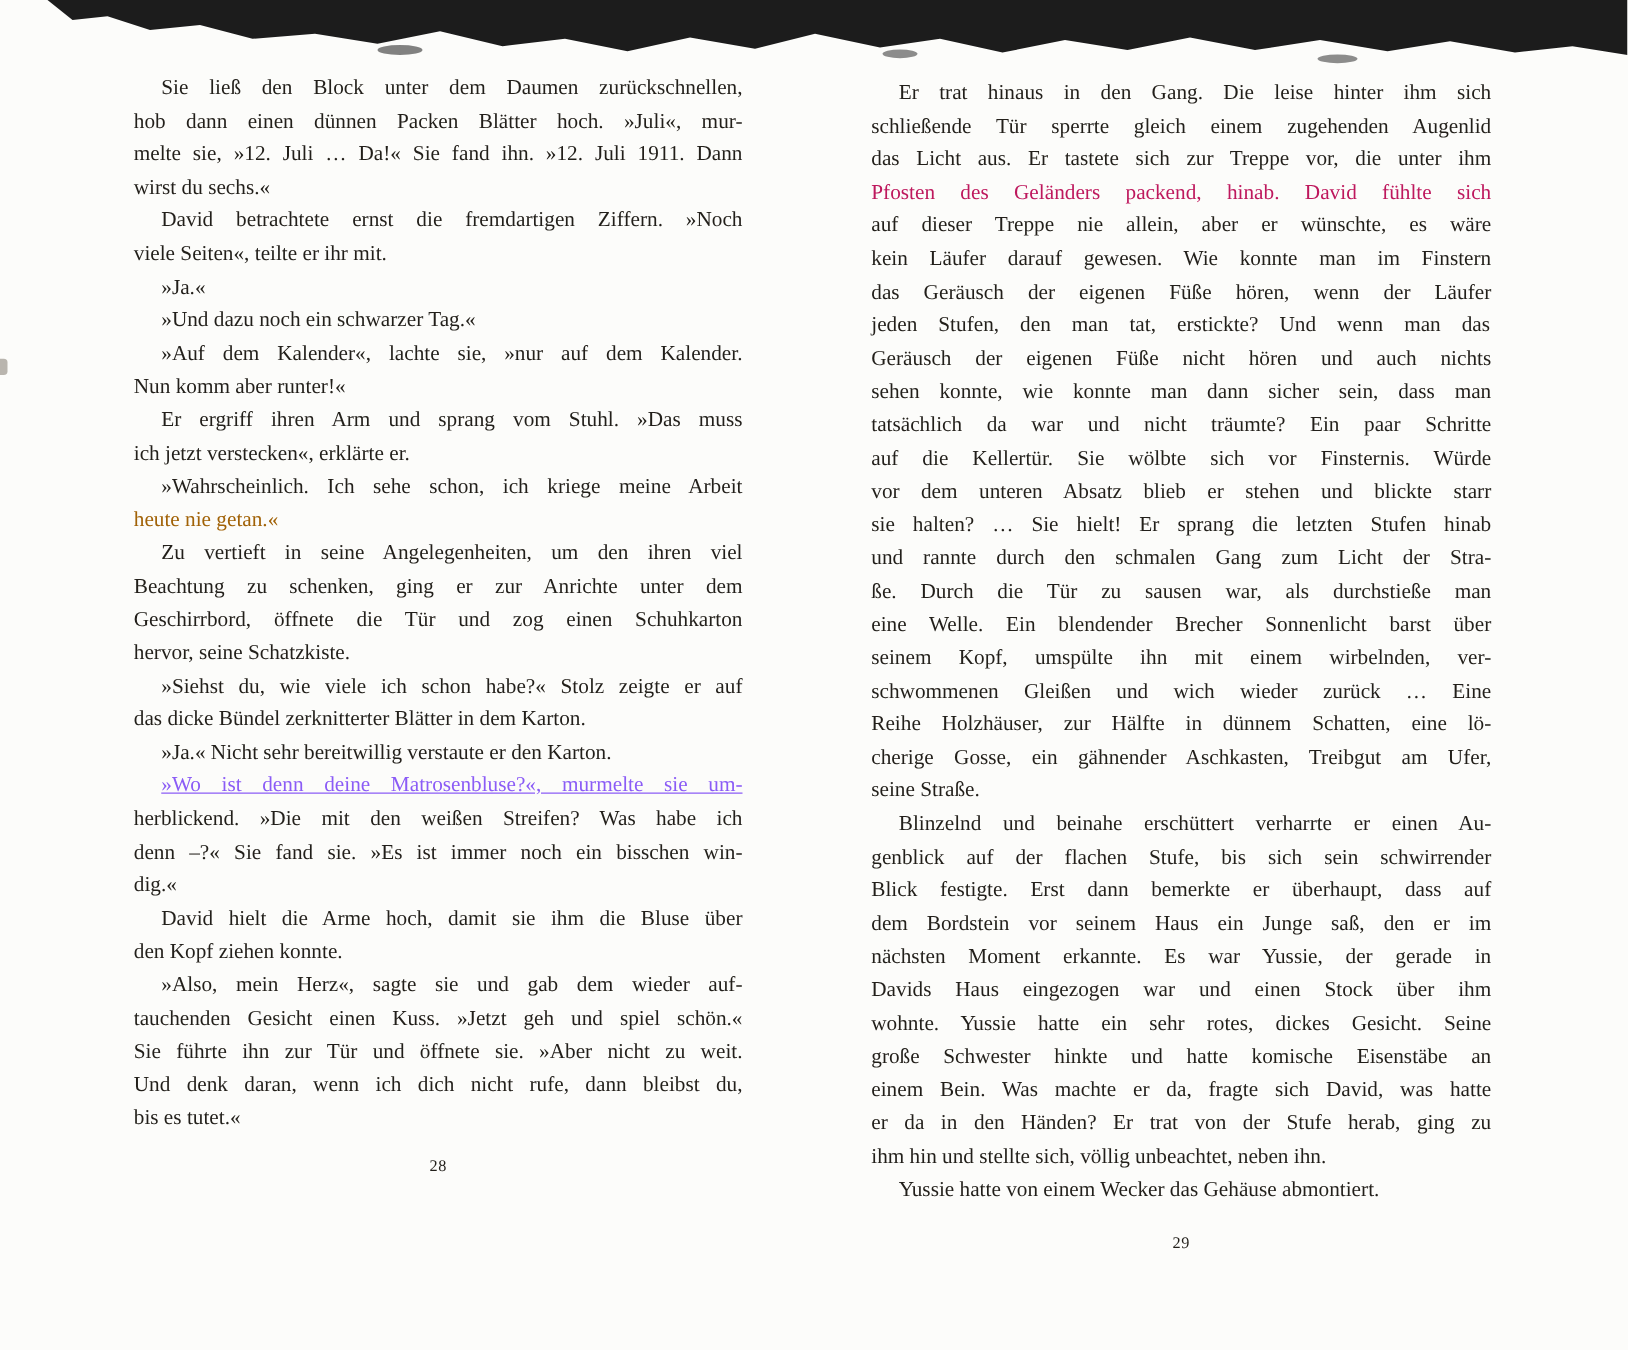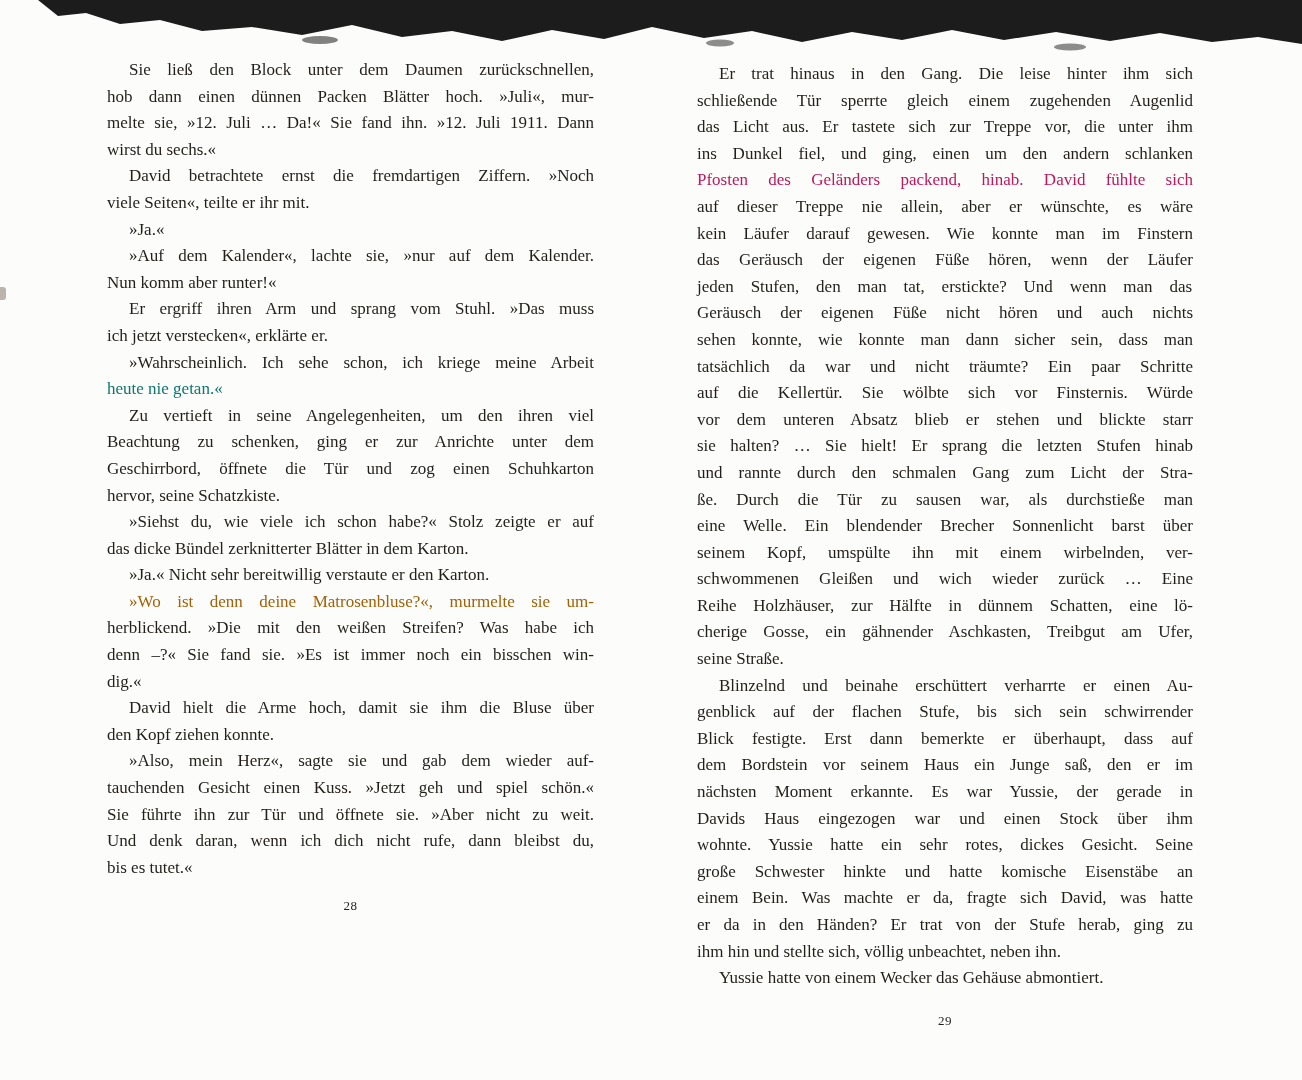--- a/index.html
+++ b/index.html
@@ -62,46 +62,49 @@
         <div class="line last" style="color: rgb(34, 31, 26); word-spacing: 0px;"><span>wirst du sechs.«</span></div>
       </div>
       <div class="paragraph">
         <div class="line first" style="color: rgb(34, 31, 26); word-spacing: 14.0651px;"><span>David betrachtete ernst die fremdartigen Ziffern. »Noch</span></div>
         <div class="line last" style="color: rgb(34, 31, 26); word-spacing: 0px;"><span>viele Seiten«, teilte er ihr mit.</span></div>
       </div>
       <div class="paragraph">
         <div class="line first last" style="color: rgb(34, 31, 26); word-spacing: 0px;"><span>»Ja.«</span></div>
       </div>
       <div class="paragraph">
+        <div class="line first last" style="color: rgb(34, 31, 26); word-spacing: 0px;"><span>»Und dazu noch ein schwarzer Tag.«</span></div>
+      </div>
+      <div class="paragraph">
         <div class="line first" style="color: rgb(34, 31, 26); word-spacing: 10.0352px;"><span>»Auf dem Kalender«, lachte sie, »nur auf dem Kalender.</span></div>
         <div class="line last" style="color: rgb(34, 31, 26); word-spacing: 0px;"><span>Nun komm aber runter!«</span></div>
       </div>
       <div class="paragraph">
         <div class="line first" style="color: rgb(34, 31, 26); word-spacing: 10.184px;"><span>Er ergriff ihren Arm und sprang vom Stuhl. »Das muss</span></div>
         <div class="line last" style="color: rgb(34, 31, 26); word-spacing: 0px; font-family: Liberation Serif, serif;"><span>ich jetzt verstecken«, erklärte er.</span></div>
       </div>
       <div class="paragraph">
         <div class="line first" style="color: rgb(34, 31, 26); word-spacing: 10.5826px;"><span>»Wahrscheinlich. Ich sehe schon, ich kriege meine Arbeit</span></div>
-        <div class="line last" style="color: #0f766e; word-spacing: 0px;"><span>heute nie getan.«</span></div>
+        <div class="line last" style="color: #a16207; word-spacing: 0px;"><span>heute nie getan.«</span></div>
       </div>
       <div class="paragraph">
         <div class="line first" style="color: rgb(34, 31, 26); word-spacing: 11.2129px;"><span>Zu vertieft in seine Angelegenheiten, um den ihren viel</span></div>
         <div class="line" style="color: rgb(34, 31, 26); word-spacing: 13.6094px;"><span>Beachtung zu schenken, ging er zur Anrichte unter dem</span></div>
         <div class="line" style="color: rgb(34, 31, 26); word-spacing: 13.9531px;"><span>Geschirrbord, öffnete die Tür und zog einen Schuhkarton</span></div>
         <div class="line last" style="color: rgb(34, 31, 26); word-spacing: 0px;"><span>hervor, seine Schatzkiste.</span></div>
       </div>
       <div class="paragraph">
         <div class="line first" style="color: rgb(34, 31, 26); word-spacing: 7.45937px;"><span>»Siehst du, wie viele ich schon habe?« Stolz zeigte er auf</span></div>
         <div class="line last" style="color: rgb(34, 31, 26); word-spacing: 0px;"><span>das dicke Bündel zerknitterter Blätter in dem Karton.</span></div>
       </div>
       <div class="paragraph">
         <div class="line first last" style="color: rgb(34, 31, 26); word-spacing: 0px;"><span>»Ja.« Nicht sehr bereitwillig verstaute er den Karton.</span></div>
       </div>
       <div class="paragraph">
-        <div class="line first" style="color: #a16207; word-spacing: 12.2634px;"><span>»Wo ist denn deine Matrosenbluse?«, murmelte sie um-</span></div>
+        <div class="line first" style="color: #8b5cf6; word-spacing: 12.2634px; text-decoration: underline;"><span>»Wo ist denn deine Matrosenbluse?«, murmelte sie um-</span></div>
         <div class="line" style="color: rgb(34, 31, 26); word-spacing: 12.0488px;"><span>herblickend. »Die mit den weißen Streifen? Was habe ich</span></div>
         <div class="line" style="color: rgb(34, 31, 26); word-spacing: 7.10227px;"><span>denn –?« Sie fand sie. »Es ist immer noch ein bisschen win-</span></div>
         <div class="line last" style="color: rgb(34, 31, 26); word-spacing: 0px;"><span>dig.«</span></div>
       </div>
       <div class="paragraph">
         <div class="line first" style="color: rgb(34, 31, 26); word-spacing: 8.11562px;"><span>David hielt die Arme hoch, damit sie ihm die Bluse über</span></div>
         <div class="line last" style="color: rgb(34, 31, 26); word-spacing: 0px;"><span>den Kopf ziehen konnte.</span></div>
       </div>
       <div class="paragraph">
         <div class="line first" style="color: rgb(34, 31, 26); word-spacing: 10.5955px;"><span>»Also, mein Herz«, sagte sie und gab dem wieder auf-</span></div>
@@ -113,21 +116,20 @@
     </div>
   <div class="page-number">28</div>
 </div>
 
 <div class="page-col col-right">
   <div>
       <div class="paragraph">
         <div class="line first" style="color: rgb(34, 31, 26); word-spacing: 12.0391px;"><span>Er trat hinaus in den Gang. Die leise hinter ihm sich</span></div>
         <div class="line" style="color: rgb(34, 31, 26); word-spacing: 15.5286px;"><span>schließende Tür sperrte gleich einem zugehenden Augenlid</span></div>
         <div class="line" style="color: rgb(34, 31, 26); word-spacing: 9.05682px;"><span>das Licht aus. Er tastete sich zur Treppe vor, die unter ihm</span></div>
-        <div class="line" style="color: rgb(34, 31, 26); word-spacing: 11.5191px;"><span>ins Dunkel fiel, und ging, einen um den andern schlanken</span></div>
         <div class="line" style="color: #be185d; word-spacing: 16.0268px;"><span>Pfosten des Geländers packend, hinab. David fühlte sich</span></div>
         <div class="line" style="color: rgb(34, 31, 26); word-spacing: 14.1476px;"><span>auf dieser Treppe nie allein, aber er wünschte, es wäre</span></div>
         <div class="line" style="color: rgb(34, 31, 26); word-spacing: 13.0879px;"><span>kein Läufer darauf gewesen. Wie konnte man im Finstern</span></div>
         <div class="line" style="color: rgb(34, 31, 26); word-spacing: 14.9746px;"><span>das Geräusch der eigenen Füße hören, wenn der Läufer</span></div>
         <div class="line" style="color: rgb(34, 31, 26); word-spacing: 12.5712px;"><span>jeden Stufen, den man tat, erstickte? Und wenn man das</span></div>
         <div class="line" style="color: rgb(34, 31, 26); word-spacing: 14.793px;"><span>Geräusch der eigenen Füße nicht hören und auch nichts</span></div>
         <div class="line" style="color: rgb(34, 31, 26); word-spacing: 11.625px;"><span>sehen konnte, wie konnte man dann sicher sein, dass man</span></div>
         <div class="line" style="color: rgb(34, 31, 26); word-spacing: 15.3848px;"><span>tatsächlich da war und nicht träumte? Ein paar Schritte</span></div>
         <div class="line" style="color: rgb(34, 31, 26); word-spacing: 14.9434px;"><span>auf die Kellertür. Sie wölbte sich vor Finsternis. Würde</span></div>
         <div class="line" style="color: rgb(34, 31, 26); word-spacing: 12.8854px;"><span>vor dem unteren Absatz blieb er stehen und blickte starr</span></div>

